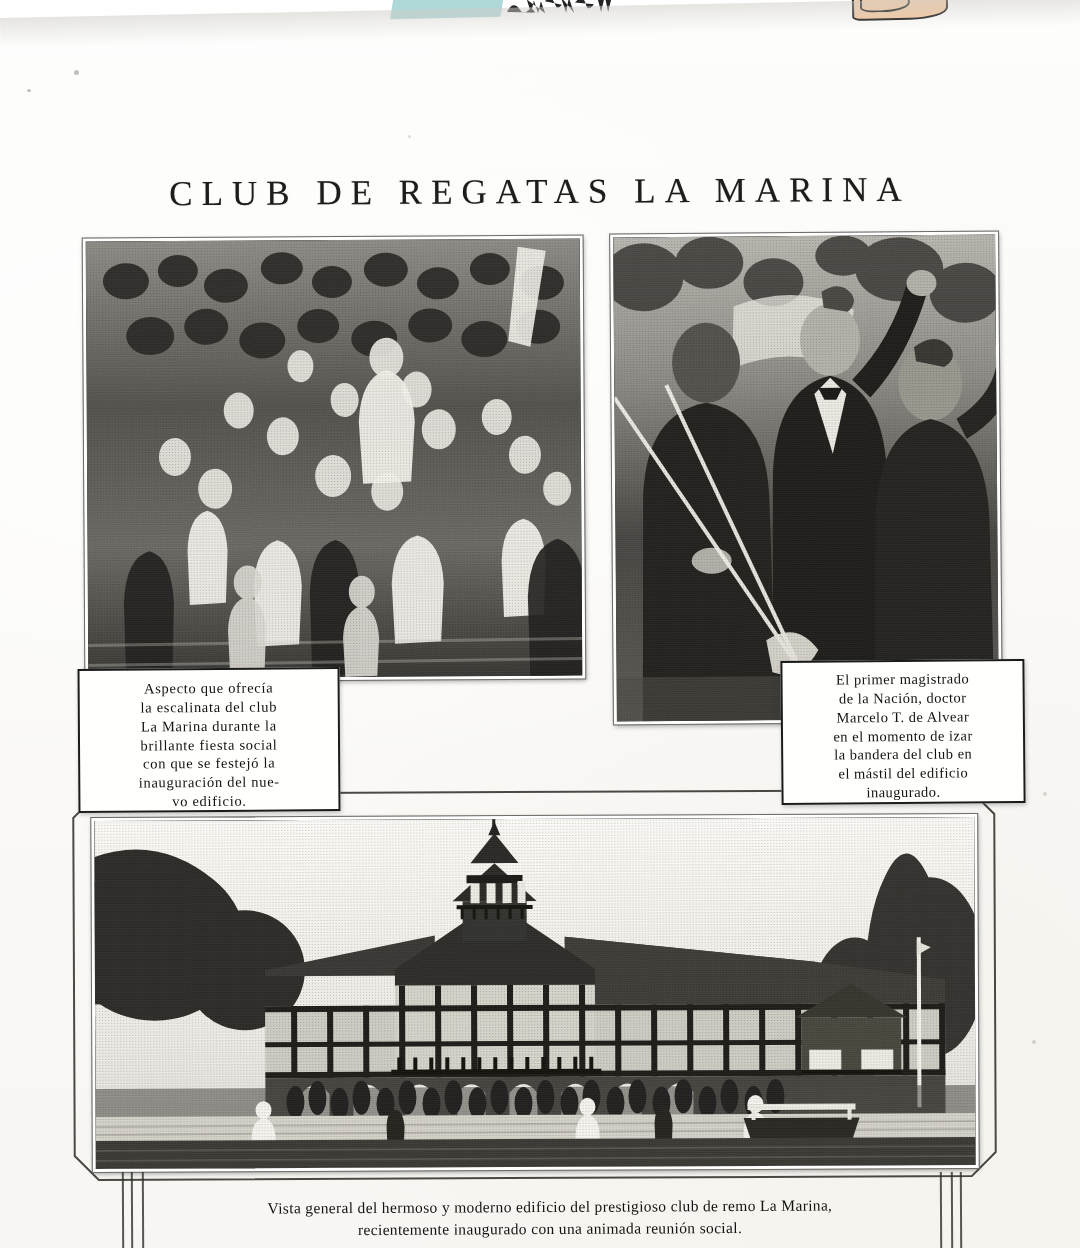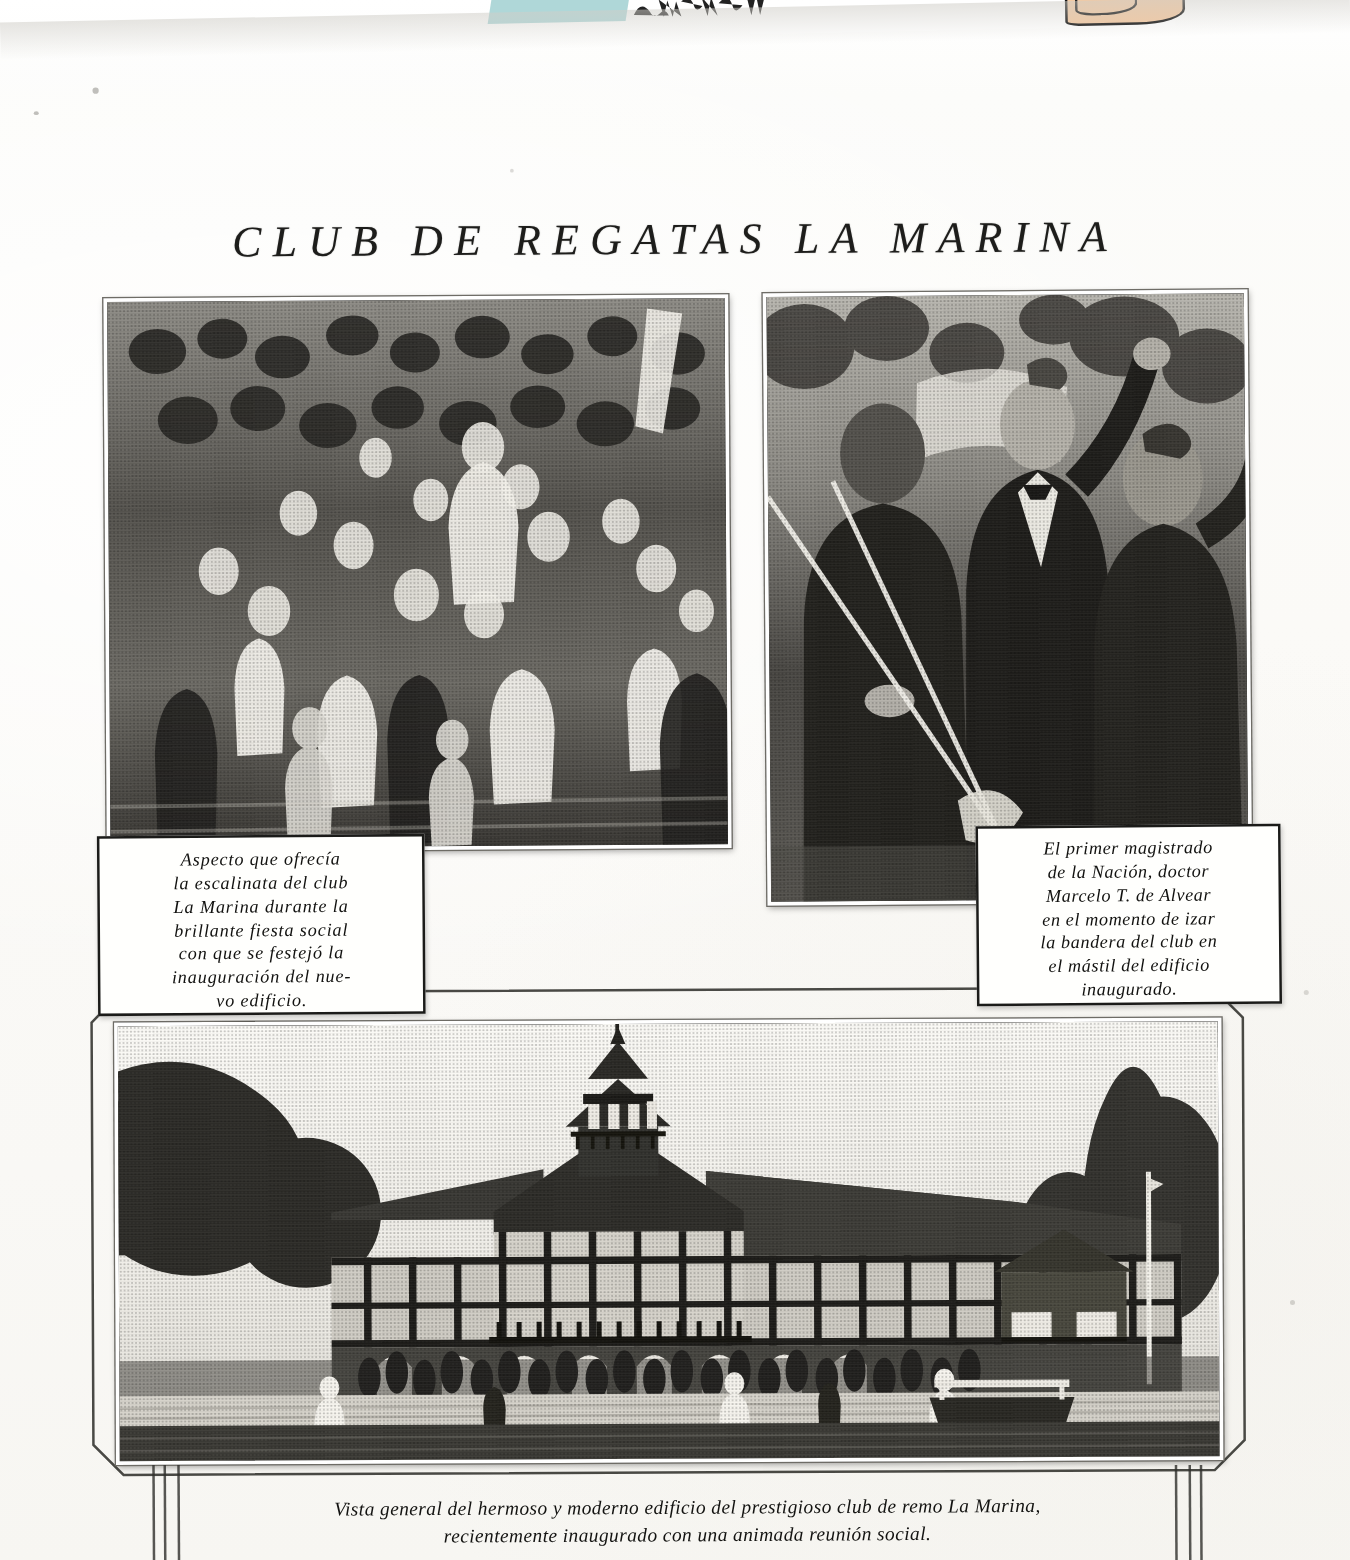--- a/index.html
+++ b/index.html
@@ -4,21 +4,21 @@
 <style>
   html,body{margin:0;padding:0;}
   body{
     width:1080px;height:1248px;overflow:hidden;position:relative;
     background:#fdfdfb;
     font-family:"Liberation Serif", serif;
   }
 
   
   #page{position:absolute;inset:0;background:
-     linear-gradient(180deg,#ffffff 0%,#fcfcfa 6%,#fbfaf7 40%,#f9f8f5 75%,#f7f6f2 100%); font-style: italic;}
+     linear-gradient(180deg,#ffffff 0%,#fcfcfa 6%,#fbfaf7 40%,#f9f8f5 75%,#f7f6f2 100%);}
 
   #paper-tone{position:absolute;inset:0;
     background:
       radial-gradient(1200px 600px at 20% 30%, rgba(255,255,255,.9), rgba(255,255,255,0) 70%),
       radial-gradient(900px 700px at 85% 80%, rgba(240,238,232,.5), rgba(255,255,255,0) 70%);
     pointer-events:none;}
 
   
   .artifact{position:absolute;pointer-events:none;}
   #art-teal{left:392px;top:-4px;width:110px;height:22px;background:#abd5d6;

